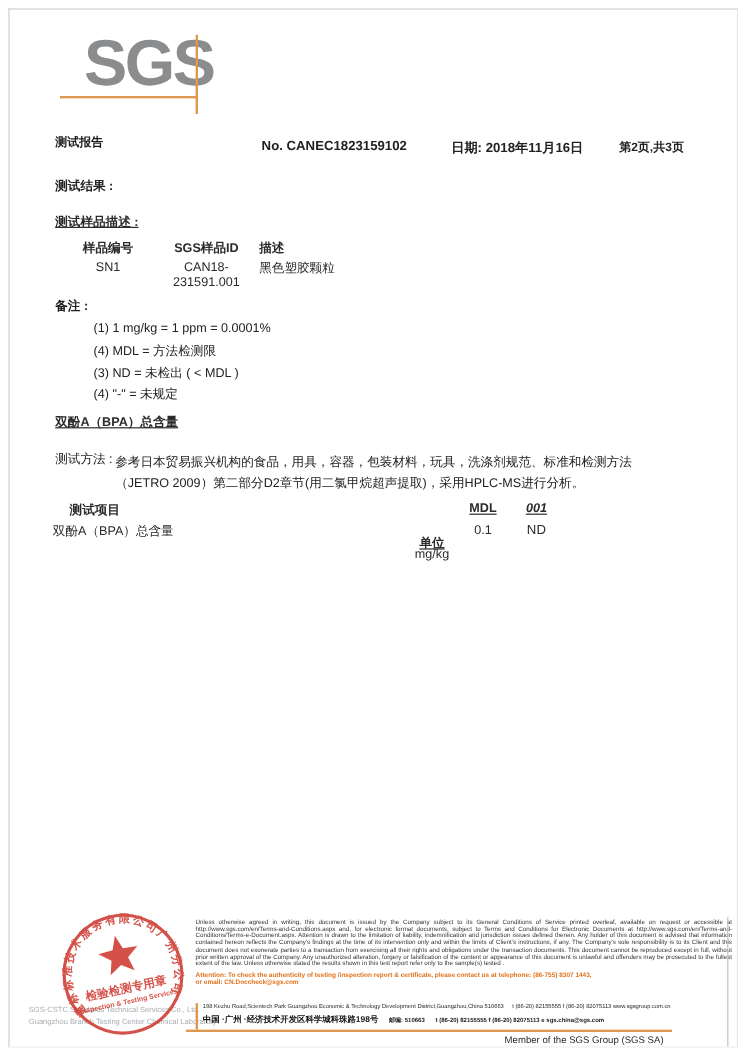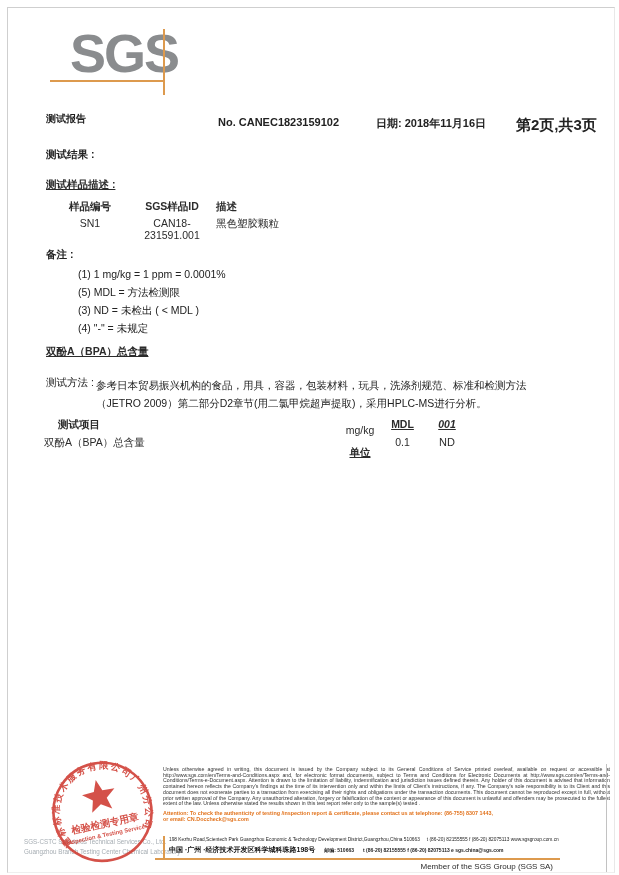--- a/index.html
+++ b/index.html
@@ -22,21 +22,21 @@
     font-size:54px; font-weight:bold; letter-spacing:-2px;
     color:#8a8c8e; line-height:1;
   }
   .logo-vline { position:absolute; left:163px; top:29px; width:2px; height:66px; background:#dd9a4e; }
   .logo-hline { position:absolute; left:50px; top:80px; width:115px; height:2px; background:#dd9a4e; }
 
   
   .doc-title { position:absolute; left:46px; top:112px; font-size:10px; font-weight:bold; color:#1c1c1c; }
   .report-no { position:absolute; left:218px; top:116px; font-size:11px; font-weight:bold; color:#222; }
   .report-date { position:absolute; left:376px; top:116px; font-size:11px; font-weight:bold; color:#222; }
-  .page-info { position:absolute; left:516px; top:116px; font-size:15px; font-weight:bold; color:#222; }
+  .page-info { position:absolute; left:516px; top:116px; font-size:10px; font-weight:bold; color:#222; }
 
   .lbl { font-size:10.5px; font-weight:bold; color:#222; }
   .results-label { position:absolute; left:46px; top:148px; }
   .sample-desc-heading { position:absolute; left:46px; top:178px; font-size:10.5px; font-weight:bold; text-decoration:underline; }
 
   
   .sample-table { position:absolute; left:52px; top:200px; width:430px; font-size:10.5px; }
   .sample-table .row { display:grid; grid-template-columns:76px 88px auto; margin-bottom:3px; }
   .sample-table .c1, .sample-table .c2 { text-align:center; }
   .sample-table .hdr { font-weight:bold; }
@@ -50,21 +50,21 @@
   .bpa-heading { position:absolute; left:46px; top:345px; font-size:10.5px; font-weight:bold; text-decoration:underline; }
   .method-label { position:absolute; left:46px; top:376px; font-size:10.5px; color:#222; }
   .method-text { position:absolute; left:96px; top:376px; width:462px; font-size:10.5px; line-height:18px; color:#222; }
 
   
   .rt-hdr-item { position:absolute; left:58px; top:418px; font-size:10.5px; font-weight:bold; }
   .rt-hdr-unit { position:absolute; left:335px; top:418px; width:50px; text-align:center; font-size:10.5px; font-weight:bold; text-decoration:underline;margin-top:28px; }
   .rt-hdr-mdl  { position:absolute; left:380px; top:418px; width:45px; text-align:center; font-size:10.5px; font-weight:bold; text-decoration:underline; }
   .rt-hdr-001  { position:absolute; left:425px; top:418px; width:44px; text-align:center; font-size:10.5px; font-weight:bold; font-style:italic; text-decoration:underline; }
   .rt-row-item { position:absolute; left:44px; top:436px; font-size:10.5px; }
-  .rt-row-unit { position:absolute; left:335px; top:424px; width:50px; text-align:center; font-size:10.5px; }
+  .rt-row-unit { position:absolute; left:335px; top:456px; width:50px; text-align:center; font-size:10.5px; }
   .rt-row-mdl  { position:absolute; left:380px; top:436px; width:45px; text-align:center; font-size:10.5px; }
   .rt-row-001  { position:absolute; left:425px; top:436px; width:44px; text-align:center; font-size:11px; }
 
   
   .legal-block { position:absolute; left:163px; top:767px; width:447px; }
   .legal-text { font-size:5.2px; line-height:5.7px; text-align:justify; color:#333; }
   .attention-text { margin-top:3px; font-size:5.4px; line-height:6px; font-weight:bold; color:#e2731d; }
 
   .addr-vline { position:absolute; left:163px; top:836px; width:2px; height:22px; background:#dd9a4e; }
   .addr-block { position:absolute; left:169px; top:837px; width:438px; }
@@ -106,21 +106,21 @@
     </div>
     <div class="row">
       <span class="c1">SN1</span>
       <span class="c2">CAN18-231591.001</span>
       <span class="c3">黑色塑胶颗粒</span>
     </div>
   </div>
 
   <div class="lbl remarks-label">备注 :</div>
   <div class="remark remark-1">(1) 1 mg/kg = 1 ppm = 0.0001%</div>
-  <div class="remark remark-2">(5) MDL = 方法检测限</div>
+  <div class="remark remark-2">(4) MDL = 方法检测限</div>
   <div class="remark remark-3">(3) ND = 未检出 ( &lt; MDL )</div>
   <div class="remark remark-4">(4) "-" = 未规定</div>
 
   <div class="bpa-heading">双酚A（BPA）总含量</div>
   <div class="method-label">测试方法 :</div>
   <div class="method-text">参考日本贸易振兴机构的食品，用具，容器，包装材料，玩具，洗涤剂规范、标准和检测方法（JETRO 2009）第二部分D2章节(用二氯甲烷超声提取)，采用HPLC-MS进行分析。</div>
 
   <div class="rt-hdr-item">测试项目</div>
   <div class="rt-hdr-unit">单位</div>
   <div class="rt-hdr-mdl">MDL</div>

